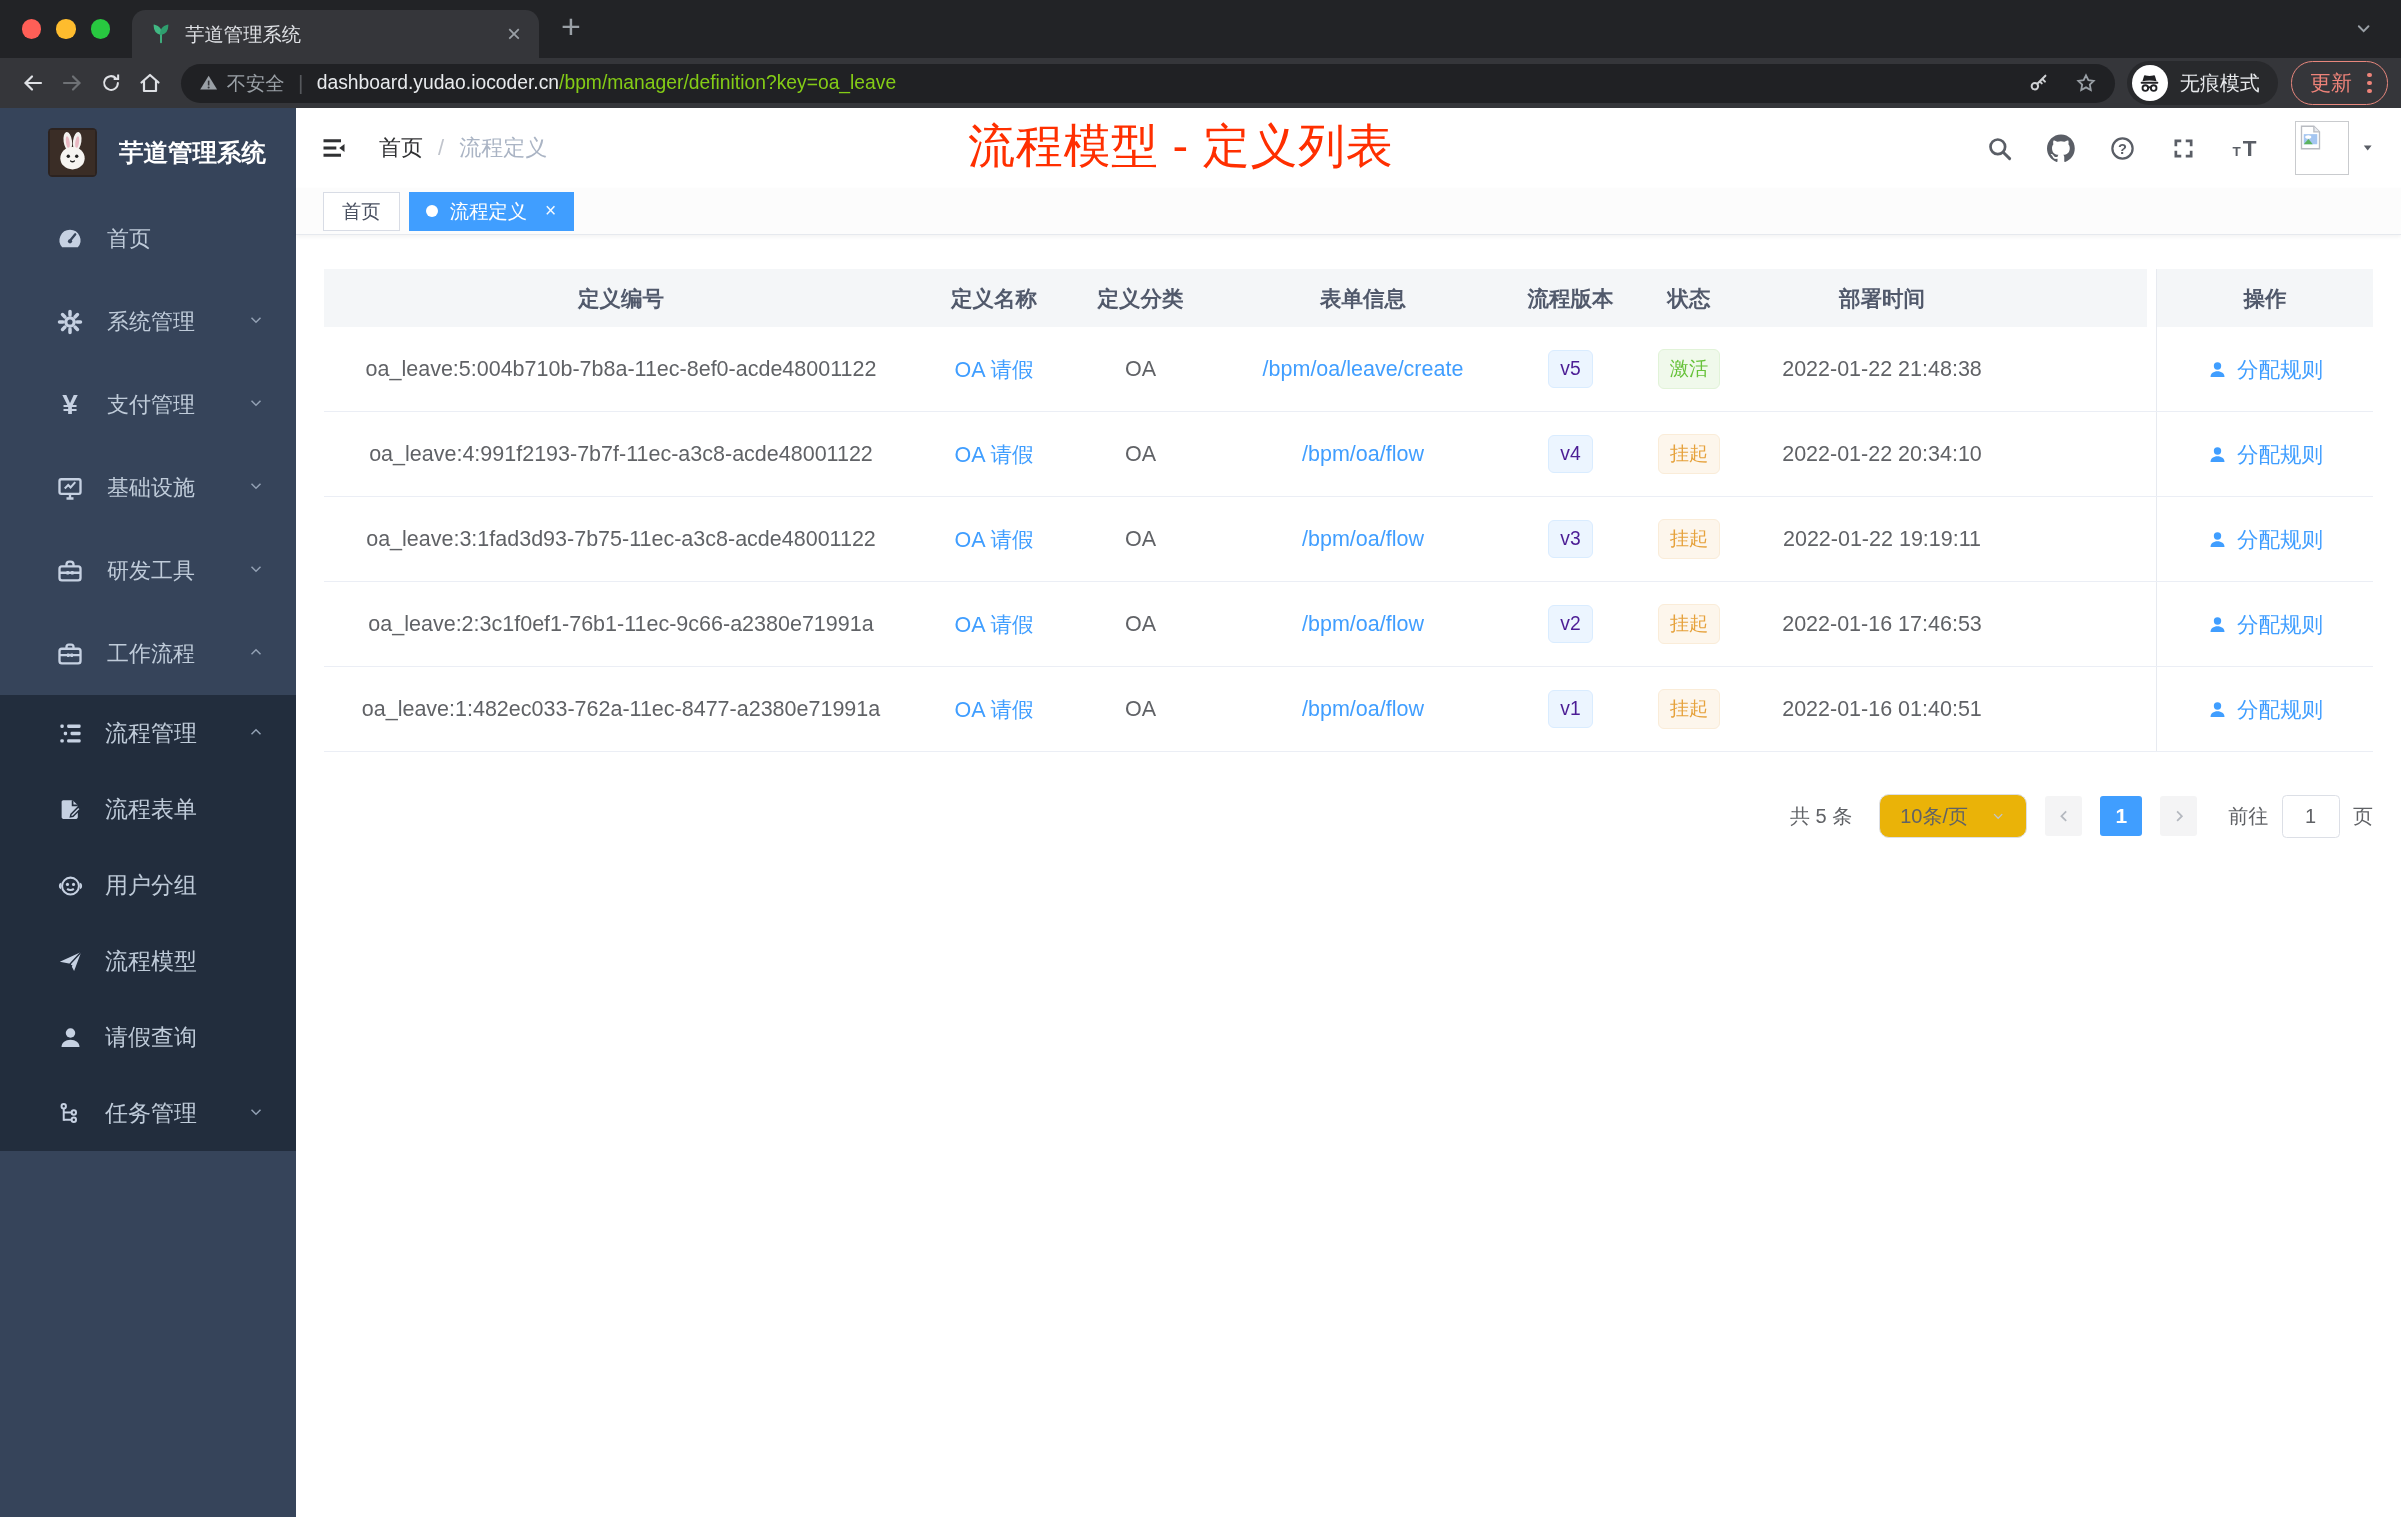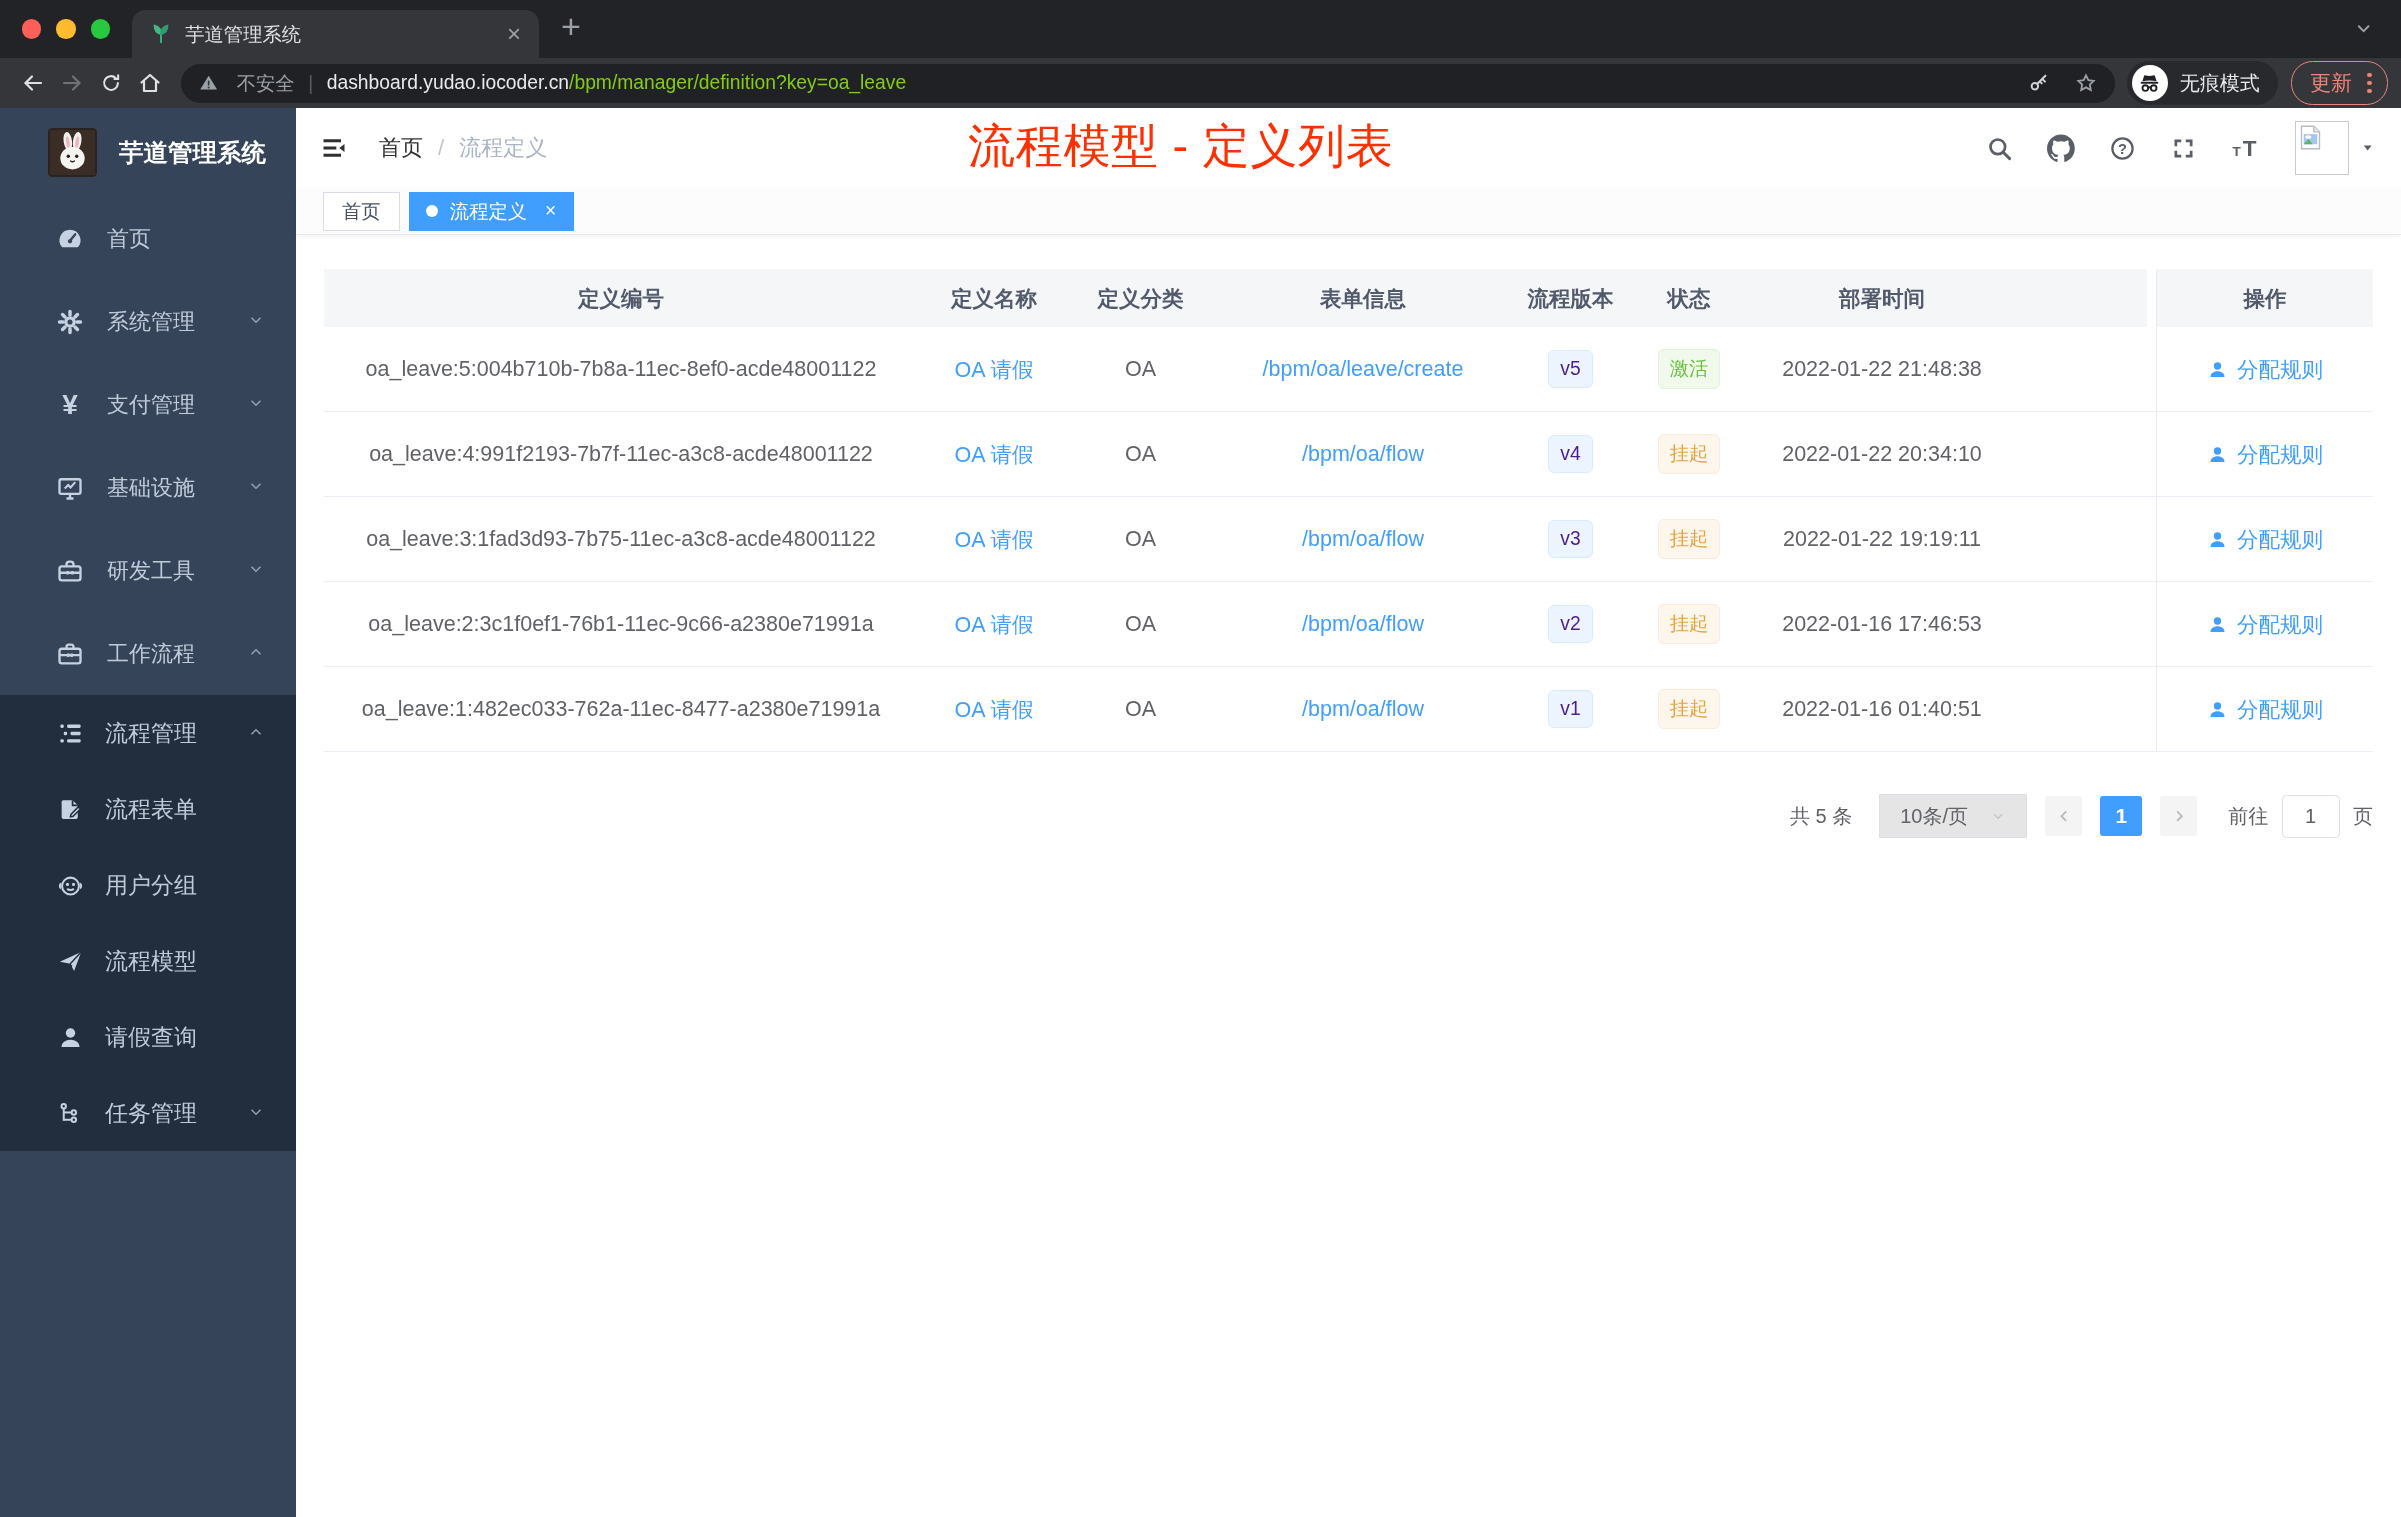--- a/index.html
+++ b/index.html
@@ -80,22 +80,22 @@
   .c-op{width:216px;margin-left:9px;border-left:0.7px solid #e7eaf0;}
   .link{color:#409eff;}
   .badge-ver{background:#ecf5ff;border:0.7px solid #d9ecff;color:#4c1d95;border-radius:6px;padding:8.2px 11px;font-size:19.3px;line-height:1;}
   .badge-status{border-radius:6px;padding:9px 11px;font-size:19.3px;line-height:1;}
   .st-active{background:#f0f9eb;border:0.7px solid #e1f3d8;color:#67c23a;}
   .st-suspend{background:#fdf6ec;border:0.7px solid #faecd8;color:#e6a23c;}
   .action{display:flex;align-items:center;gap:9px;color:#409eff;font-size:21.5px;}
 
   .pagination{display:flex;align-items:center;justify-content:flex-end;margin-top:42px;font-size:20px;color:#606266;}
   .pg-total{margin-right:27px;}
-  .size-select{width:146px;height:42px;border:0.7px solid #dcdfe6;border-radius:1px;display:flex;align-items:center;
-    justify-content:center;gap:22px;color:#606266;background:#e5e5e5;}
+  .size-select{width:146px;height:42px;border:0.7px solid #dcdfe6;border-radius:10px;display:flex;align-items:center;
+    justify-content:center;gap:22px;color:#606266;background:#eab308;}
   .size-select .sel-caret{color:#c0c4cc;display:flex;}
   .pg-btn{width:37px;height:40px;background:#f4f4f5;border-radius:3px;margin-left:18px;display:flex;
     align-items:center;justify-content:center;color:#b4b8bf;}
   .pg-page{width:42px;height:40px;background:#409eff;color:#fff;border-radius:3px;margin-left:18px;font-weight:bold;
     display:flex;align-items:center;justify-content:center;font-size:21px;}
   .goto{margin-left:31px;display:flex;align-items:center;gap:13.4px;}
   .goto-input{width:52px;height:39px;border:0.7px solid #dcdfe6;border-radius:4.5px;text-align:center;font-size:20px;
     color:#606266;font-family:inherit;background:#fff;}
 </style>
 </head>
@@ -154,21 +154,21 @@
     </div>
 
     <div class="addressbar">
       <span style="display:flex;">
         <svg width="19.3" height="19.3" viewBox="0 0 24 24">
             <path d="M12 3.5L22.5 20.5H1.5z" fill="#9aa0a6"></path>
             <rect x="11" y="9.5" width="2" height="6" fill="#35363a"></rect>
             <circle cx="12" cy="18" r="1.3" fill="#35363a"></circle>
           </svg>
       </span>
-      <span style="margin-left:18px;">不安全</span>
+      <span style="margin-left:8px;">不安全</span>
       <span class="sep">|</span>
       <span style="white-space:nowrap;"><span class="host">dashboard.yudao.iocoder.cn</span><span class="path">/bpm/manager/definition?key=oa_leave</span></span>
       <span class="spacer"></span>
       <span style="display:flex;margin-right:25px;">
         <svg width="22" height="22" viewBox="0 0 24 24">
             <g stroke="#cfd1d4" stroke-width="2.2" fill="none" stroke-linecap="round">
               <circle cx="7.5" cy="15.5" r="3.5"></circle>
               <path d="M10.5 12.5l8.5-8.5M15.5 7.5l3 3M12.8 10.2l2.2 2.2"></path>
             </g>
           </svg>

